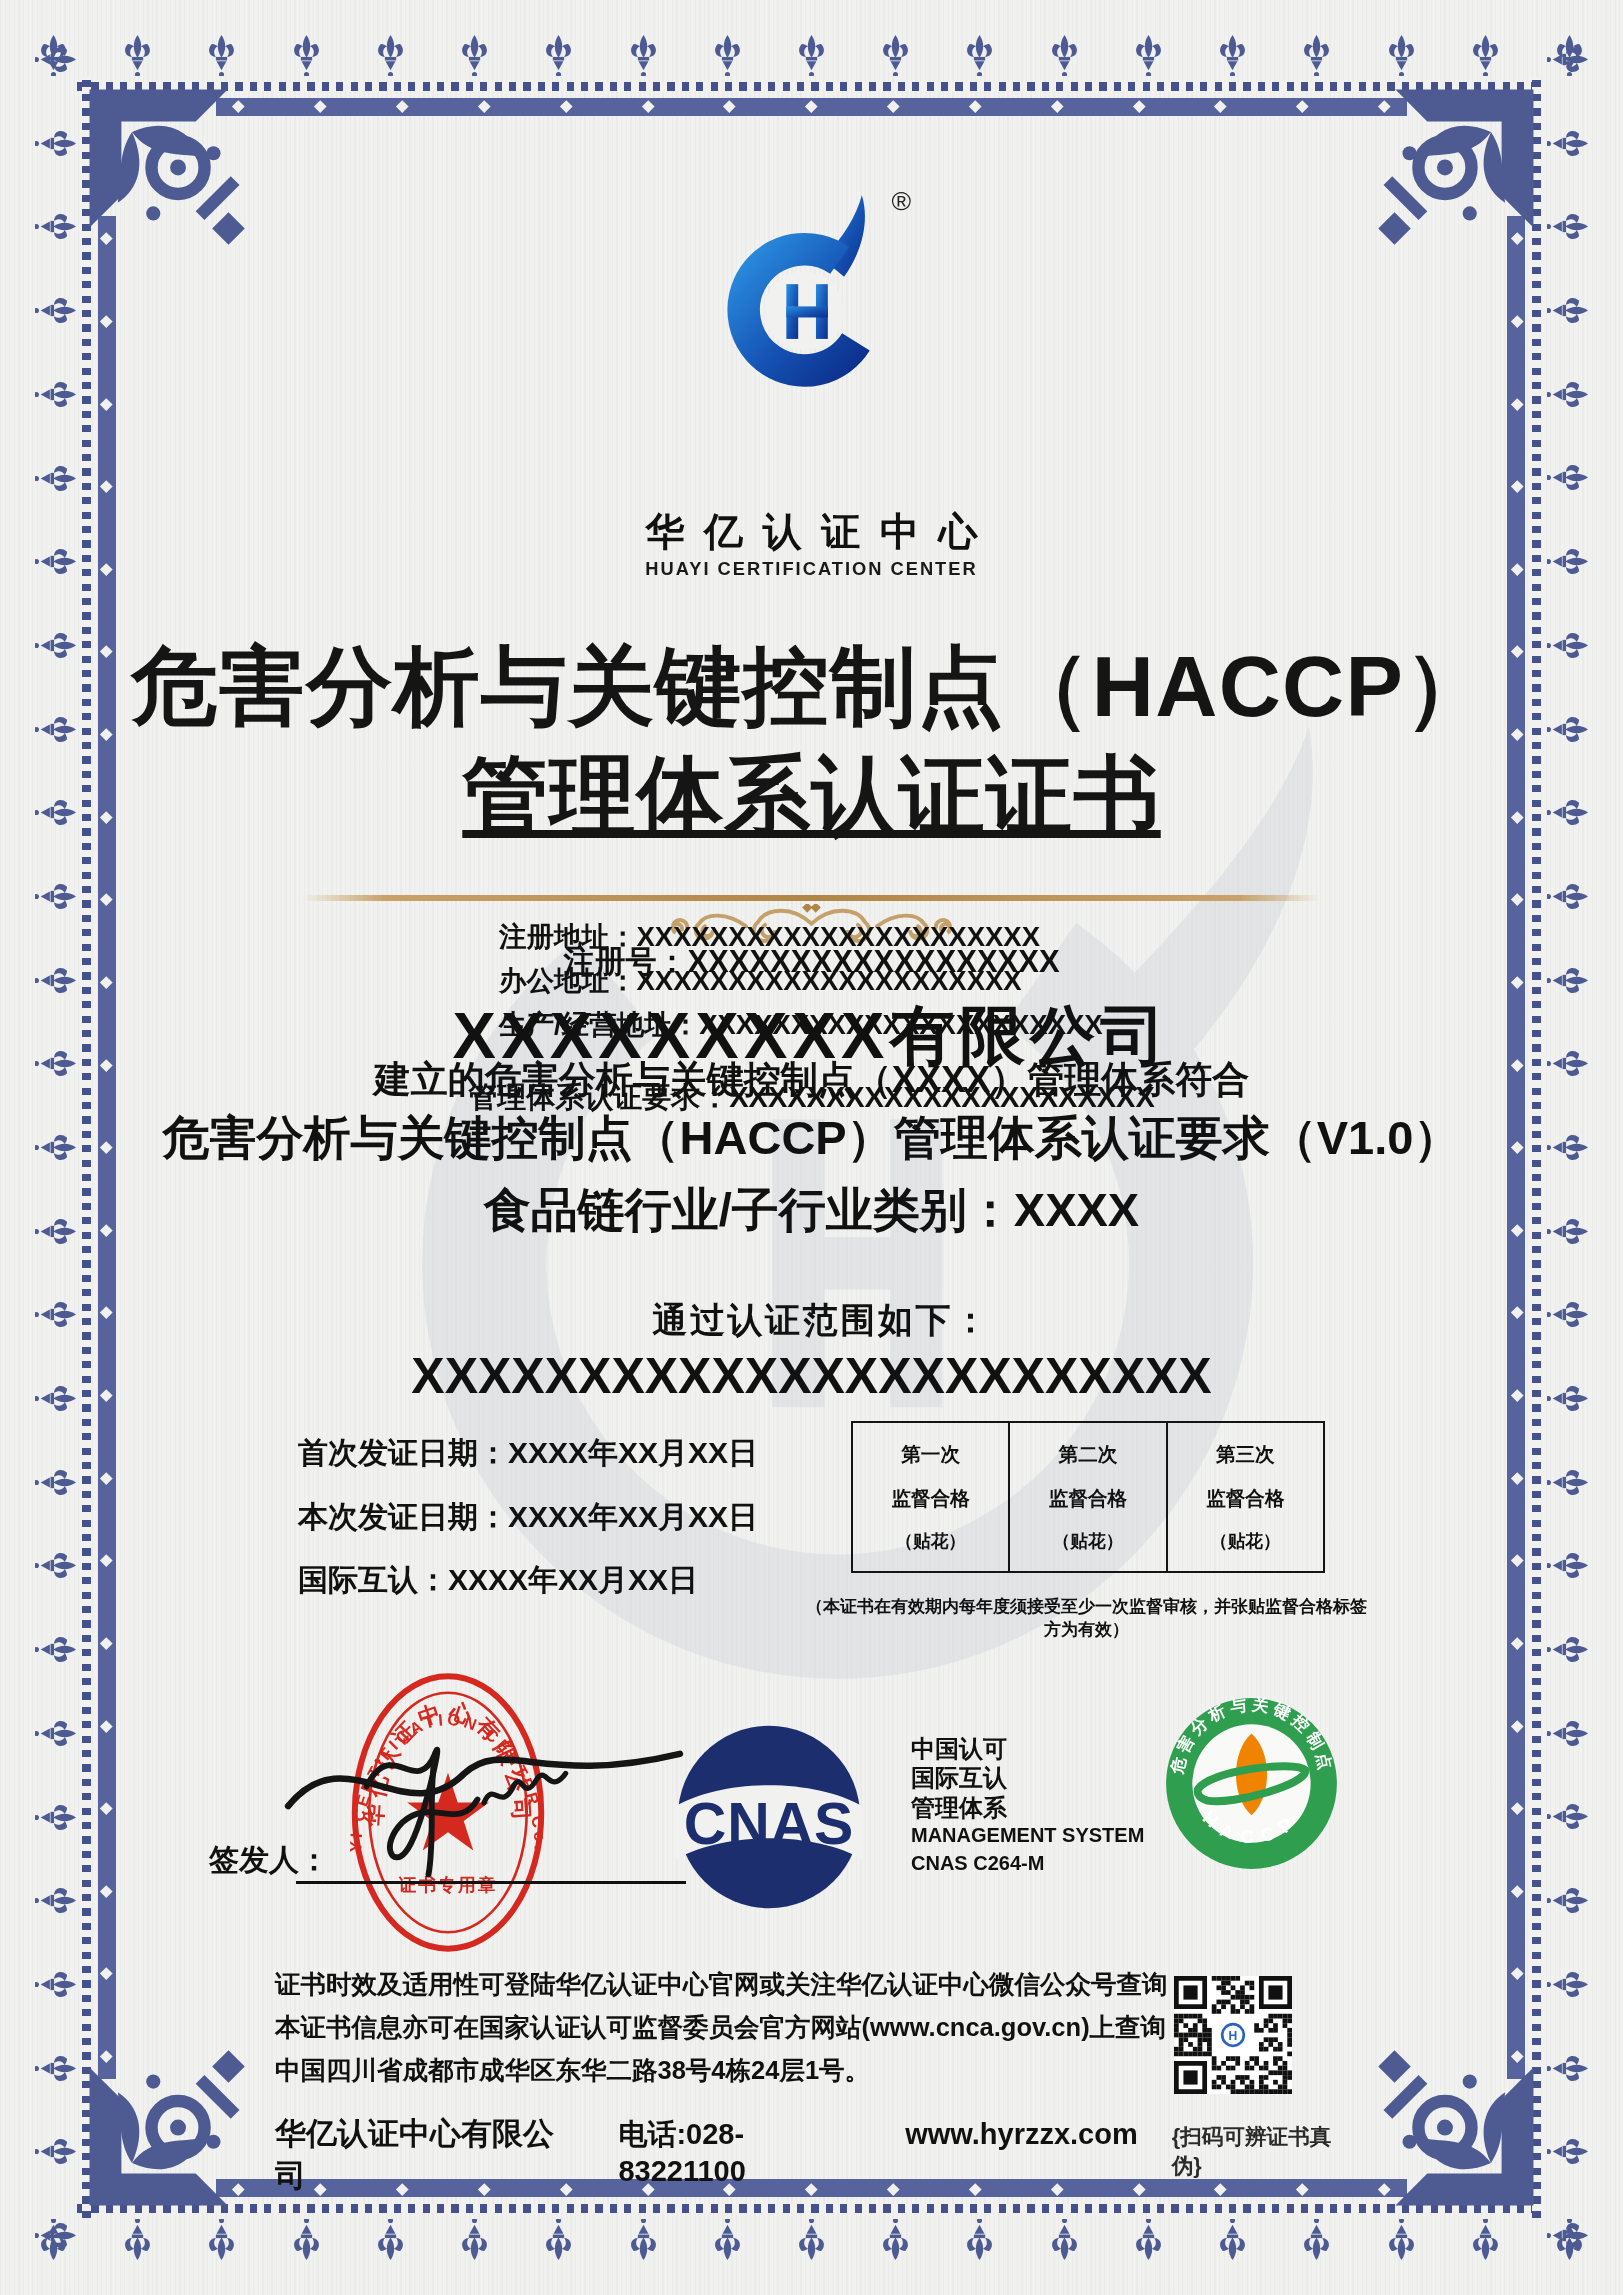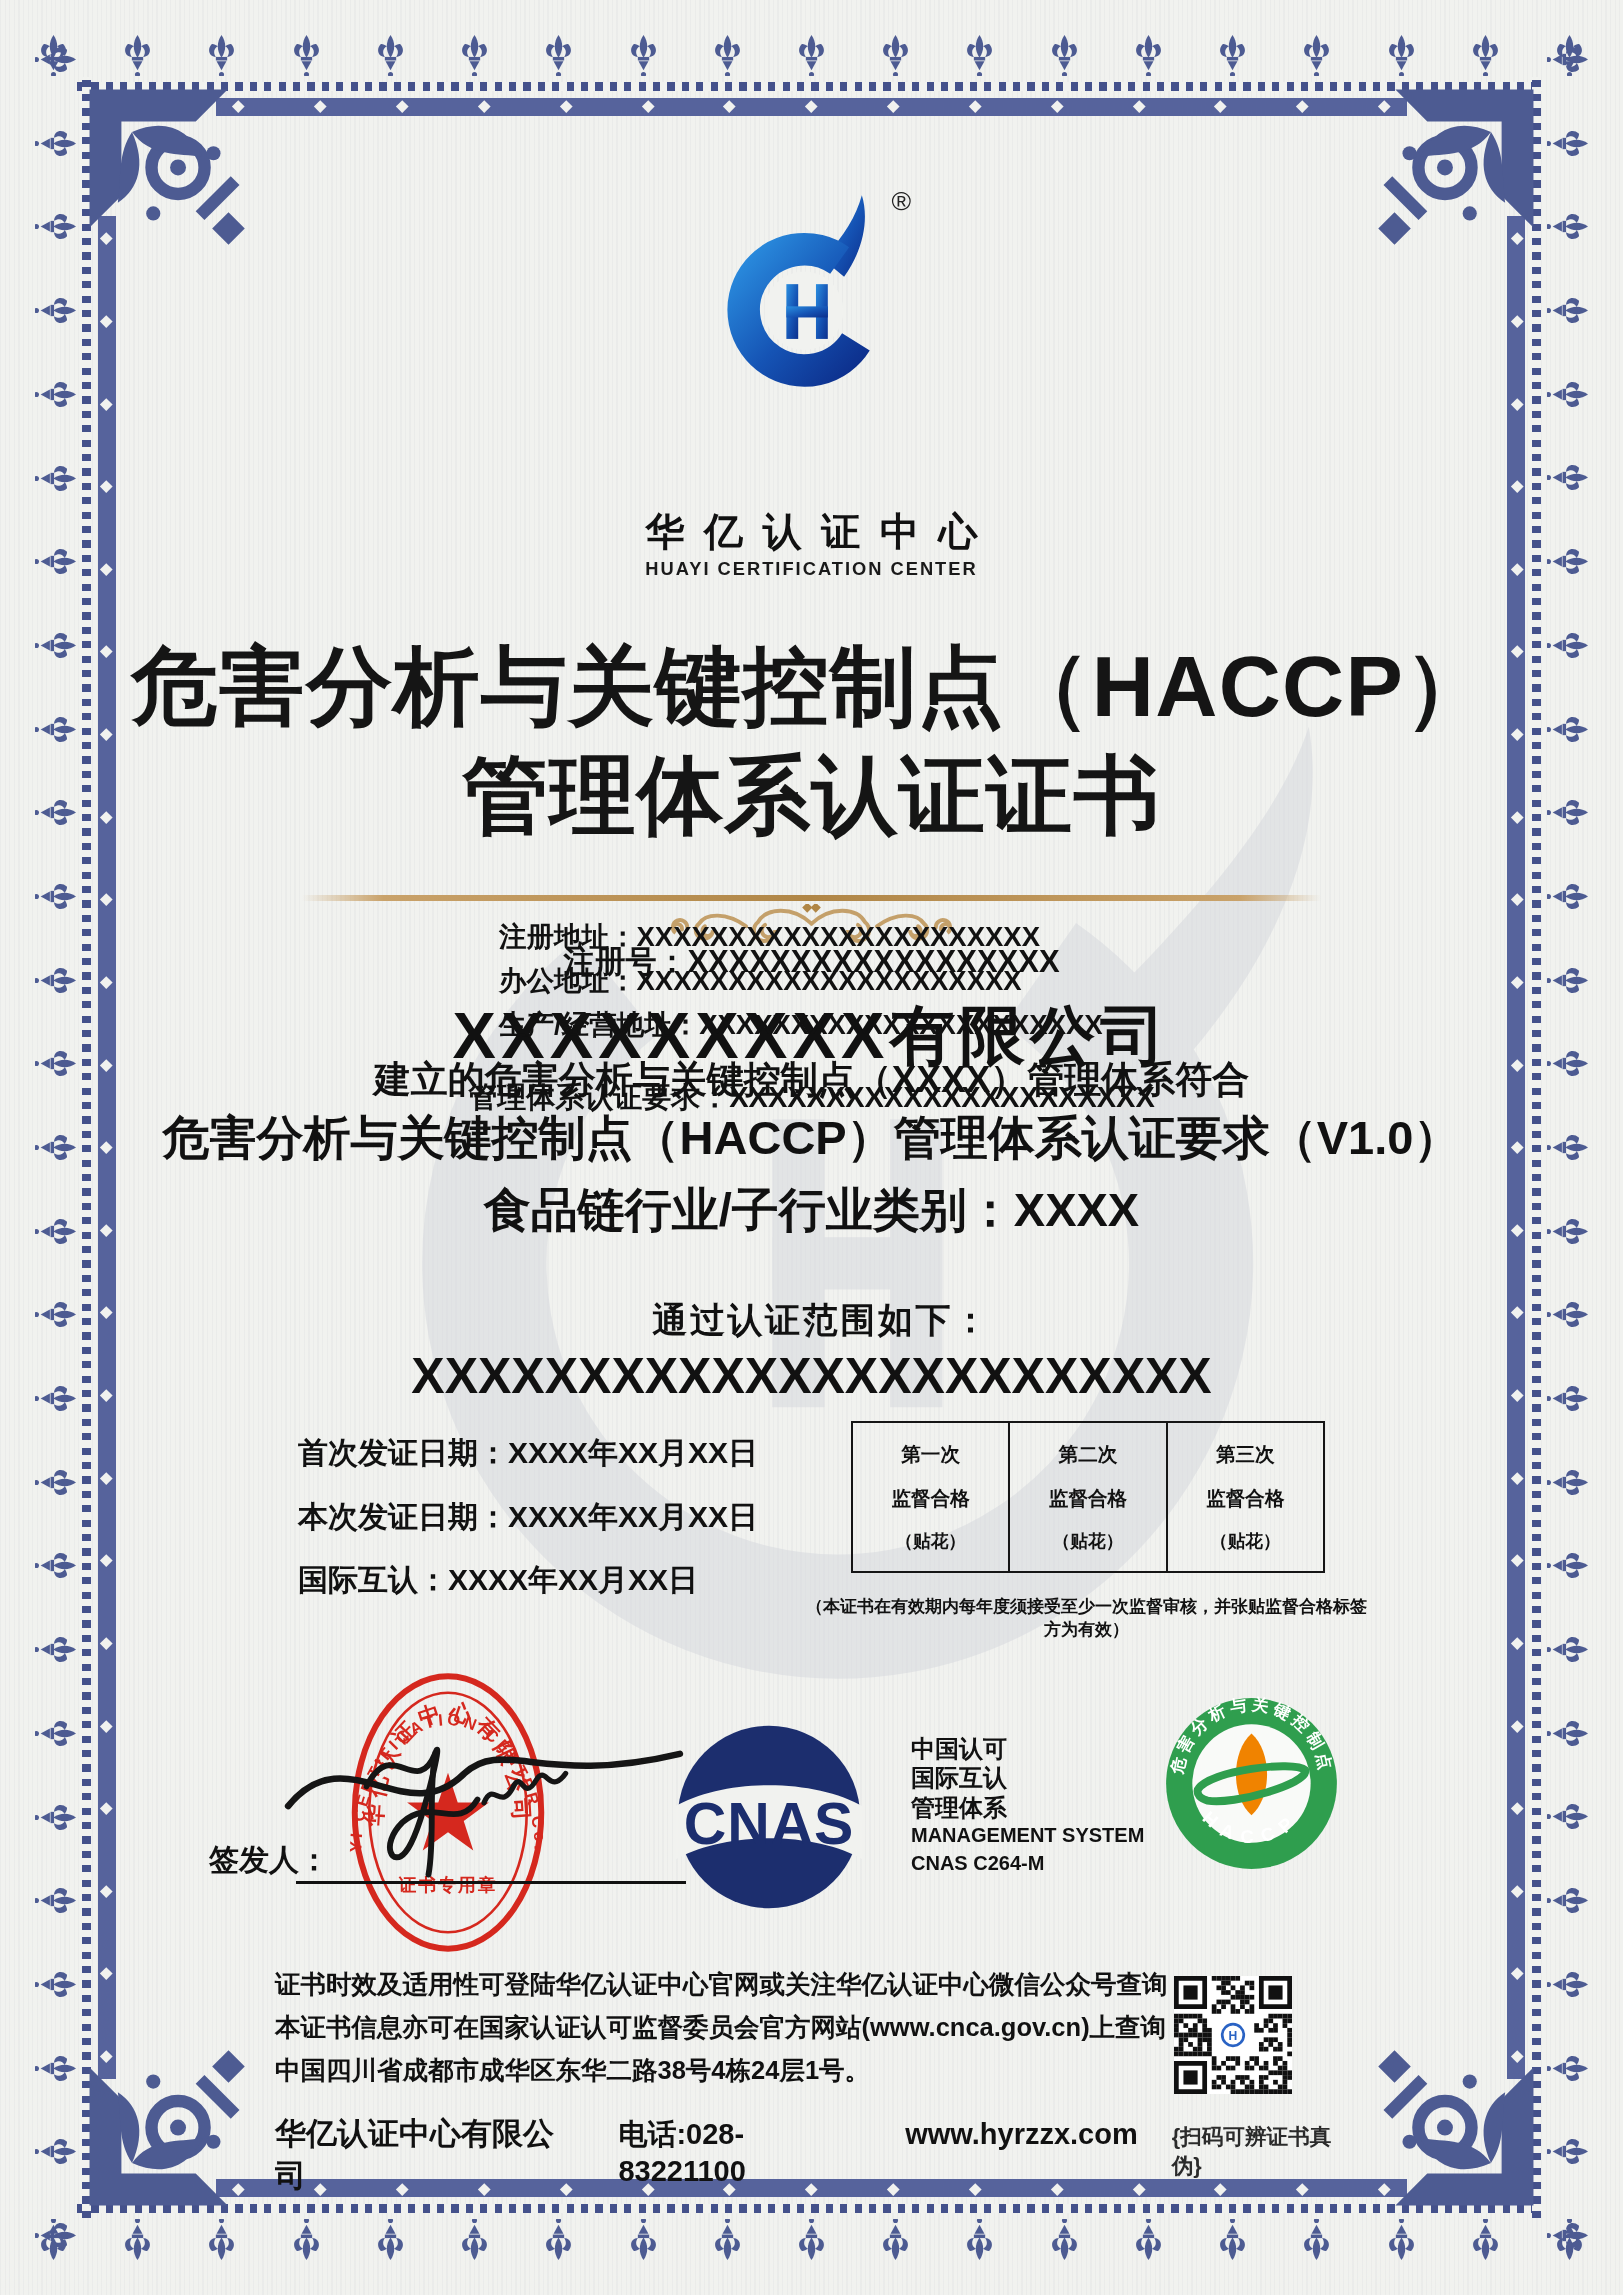--- a/index.html
+++ b/index.html
@@ -36,21 +36,21 @@
   .c-tl{left:86px;top:86px;}
   .c-tr{right:86px;top:86px;transform:scaleX(-1);}
   .c-bl{left:86px;bottom:86px;transform:scaleY(-1);}
   .c-br{right:86px;bottom:86px;transform:scale(-1,-1);}
   
   .z{z-index:4;}
   #brand-cn{top:505px;font-size:39px;font-weight:900;letter-spacing:19.6px;text-indent:19.6px;}
   #brand-en{top:558px;font-size:18.3px;font-weight:800;letter-spacing:2px;color:#1a1a1a;}
   .title{font-weight:900;font-size:86px;letter-spacing:1.3px;color:#151515;}
   #title1{top:629px;}
-  #title2{top:738px;}
+  #title2{top:738px;text-decoration:underline;}
   #gold-line{left:302px;top:895px;width:1019px;height:5.9px;z-index:4;
     background:linear-gradient(90deg,rgba(190,150,95,0) 0%,#c9a26a 8%,#b08646 50%,#c9a26a 92%,rgba(190,150,95,0) 100%);}
   #reg-line{top:941px;font-size:31px;font-weight:700;}
   #company-name{top:992px;font-size:65px;font-weight:900;letter-spacing:5.2px;}
   #credit-line{top:1078px;font-size:29px;font-weight:700;}
   #addr-block{left:499px;top:915px;font-size:27.5px;font-weight:700;line-height:44px;}
   #stmt-intro{top:1055px;font-size:37px;font-weight:900;}
   #stmt-standard{top:1107px;font-size:47px;font-weight:900;}
   #stmt-industry{top:1179px;font-size:47px;font-weight:900;}
   #scope-heading{top:1297px;font-size:35px;font-weight:900;letter-spacing:2.6px;padding-left:20px;}

